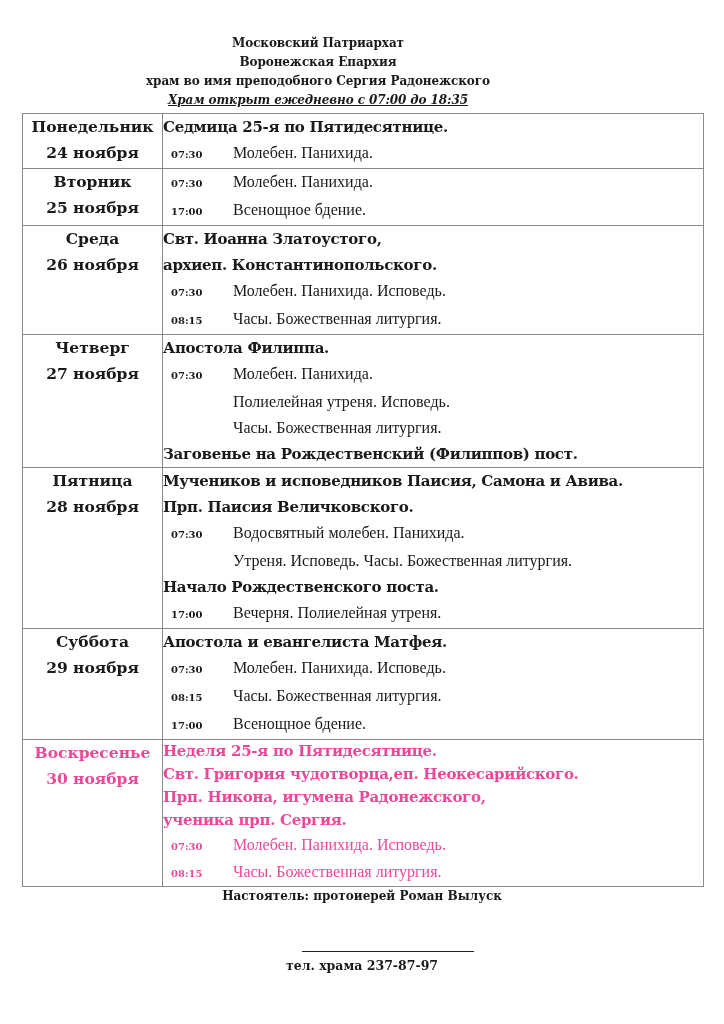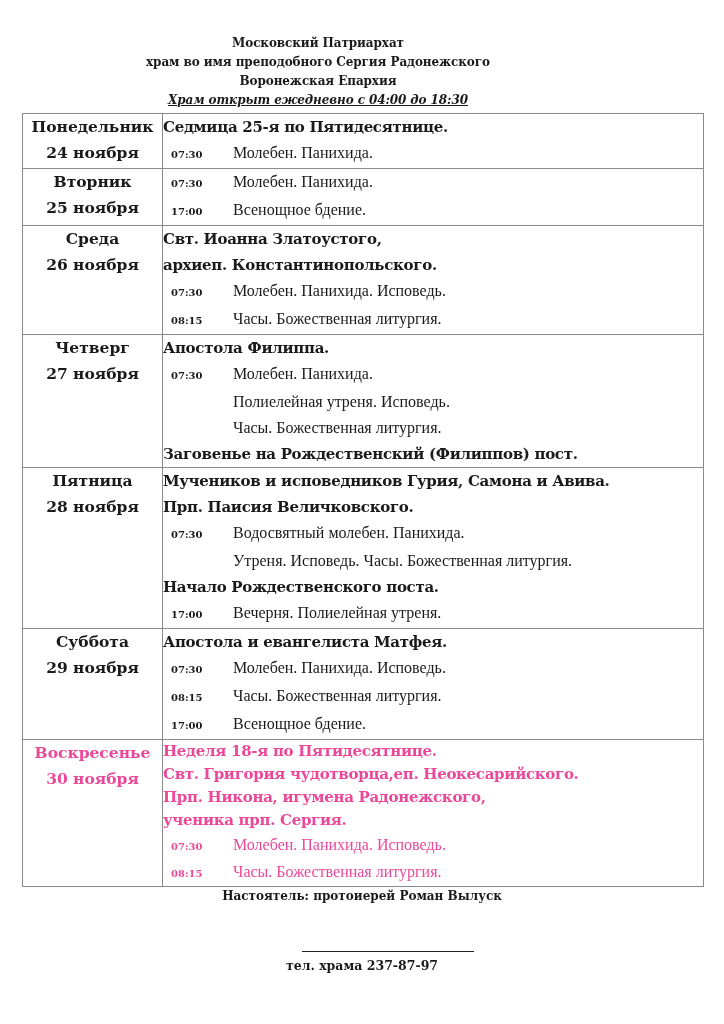--- a/index.html
+++ b/index.html
@@ -30,23 +30,23 @@
                      font-weight: bold; font-size: 12px; line-height: 20px; margin-top: 28px; }
     .sig-line { position: absolute; left: 302px; top: 951px; width: 172px; border-top: 1px solid #222; }
     .footer-phone { position: absolute; left: 0; top: 956px; width: 724px; text-align: center;
                     font-weight: bold; font-size: 12.5px; line-height: 20px; }
   </style>
 </head>
 <body>
 
 <div class="header">
   <div>Московский Патриархат</div>
+  <div>Воронежская Епархия</div>
   <div>храм во имя преподобного Сергия Радонежского</div>
-  <div>Воронежская Епархия</div>
-  <div class="hours">Храм открыт ежедневно с 04:00 до 18:30</div>
+  <div class="hours">Храм открыт ежедневно с 07:00 до 18:35</div>
 </div>
 
 <table class="sched">
 
   <tbody>
       <tr style="height:54px">
     <td class="day">
       <div>Понедельник</div>
       <div>24 ноября</div>
     </td>
@@ -93,21 +93,21 @@
       <div class="feast">Заговенье на Рождественский (Филиппов) пост.</div>
     </td>
   </tr>
 
   <tr style="height:159px">
     <td class="day">
       <div>Пятница</div>
       <div>28 ноября</div>
     </td>
     <td class="events">
-      <div class="feast">Мучеников и исповедников Гурия, Самона и Авива.</div>
+      <div class="feast">Мучеников и исповедников Паисия, Самона и Авива.</div>
       <div class="feast">Прп. Паисия Величковского.</div>
       <div class="line"><span class="time">07:30</span><span class="text">Водосвятный молебен. Панихида.</span></div>
       <div class="line cont"><span class="text">Утреня. Исповедь. Часы. Божественная литургия.</span></div>
       <div class="feast">Начало Рождественского поста.</div>
       <div class="line"><span class="time">17:00</span><span class="text">Вечерня. Полиелейная утреня.</span></div>
     </td>
   </tr>
 
   <tr style="height:99px">
     <td class="day">
@@ -121,21 +121,21 @@
       <div class="line"><span class="time">17:00</span><span class="text">Всенощное бдение.</span></div>
     </td>
   </tr>
 
   <tr class="sunday" style="height:144px">
     <td class="day">
       <div>Воскресенье</div>
       <div>30 ноября</div>
     </td>
     <td class="events">
-      <div class="feast">Неделя 18-я по Пятидесятнице.</div>
+      <div class="feast">Неделя 25-я по Пятидесятнице.</div>
       <div class="feast">Свт. Григория чудотворца,еп. Неокесарийского.</div>
       <div class="feast">Прп. Никона, игумена Радонежского,</div>
       <div class="feast">ученика прп. Сергия.</div>
       <div class="line"><span class="time">07:30</span><span class="text">Молебен. Панихида. Исповедь.</span></div>
       <div class="line"><span class="time">08:15</span><span class="text">Часы. Божественная литургия.</span></div>
     </td>
   </tr>
 </tbody>
   </table>
 

